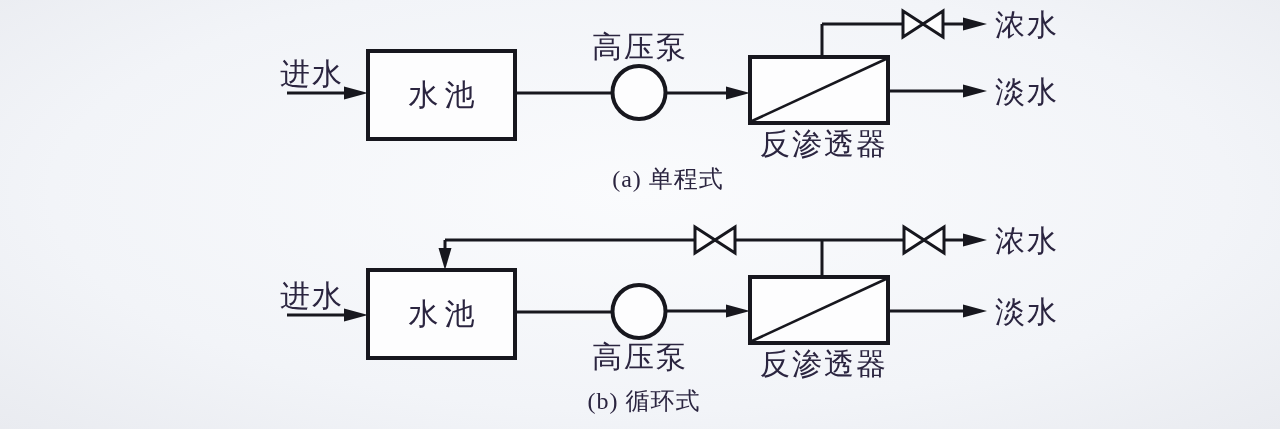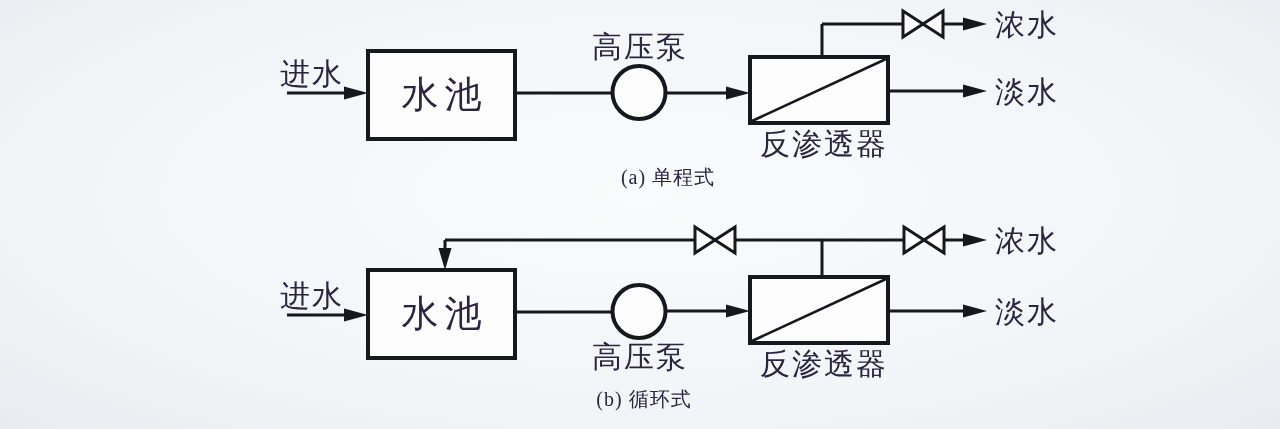--- a/index.html
+++ b/index.html
@@ -25,24 +25,24 @@
   .pumpline{stroke:var(--line);stroke-width:4;fill:var(--shape-fill);}
   .arrowhead{fill:var(--line);stroke:none;}
   .valveshape{fill:var(--shape-fill);stroke:var(--line);stroke-width:3;stroke-linejoin:miter;}
   .label{
     position:absolute;color:var(--text);font-size:30px;line-height:1;
     white-space:nowrap;letter-spacing:2px;
   }
   .label.center{text-align:center;}
   .tank-text{
     position:absolute;display:flex;align-items:center;justify-content:center;
-    color:var(--text);font-size:37px;letter-spacing:6px;text-indent:6px;
+    color:var(--text);font-size:30px;letter-spacing:6px;text-indent:6px;
   }
   .caption{
-    position:absolute;color:var(--text);font-size:20px;line-height:1;
+    position:absolute;color:var(--text);font-size:24px;line-height:1;
     text-align:center;letter-spacing:1px;white-space:nowrap;
   }
 </style>
 </head>
 <body>
 
 <div class="canvas">
 
   <svg width="1280" height="429" viewBox="0 0 1280 429">
 

